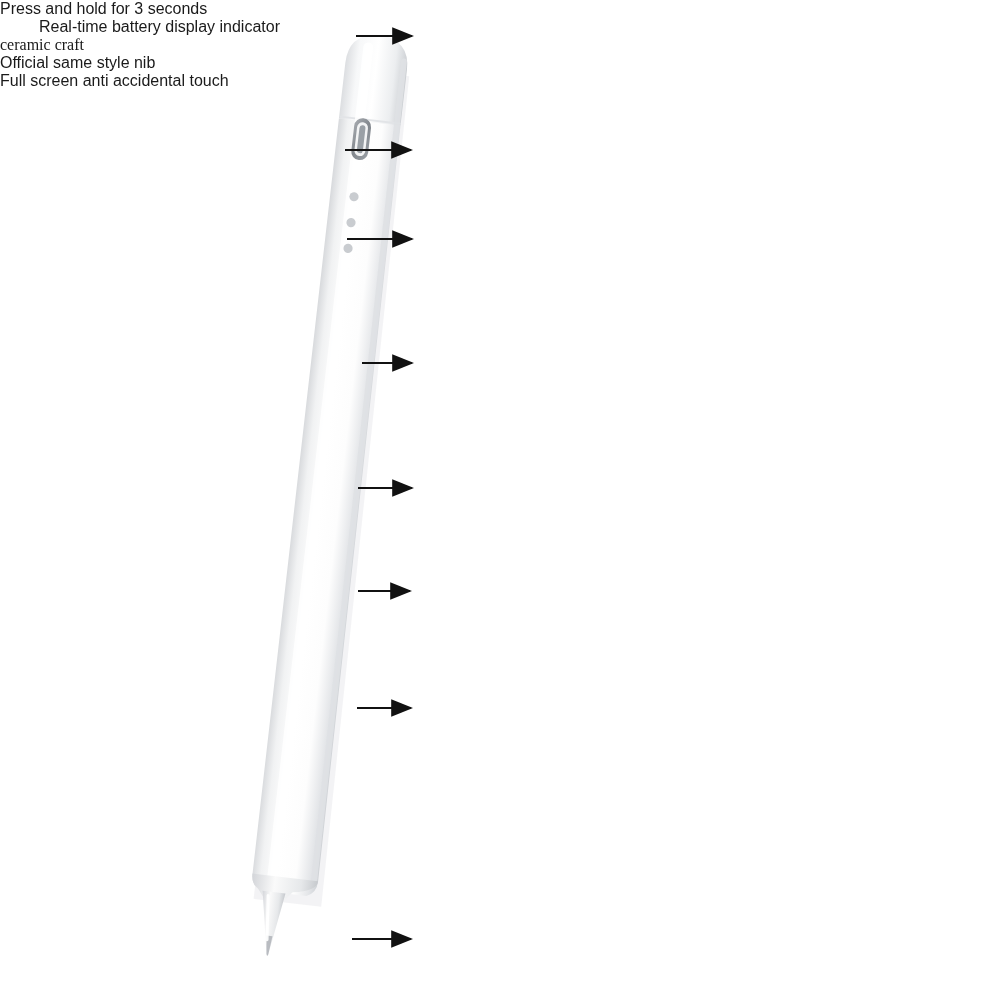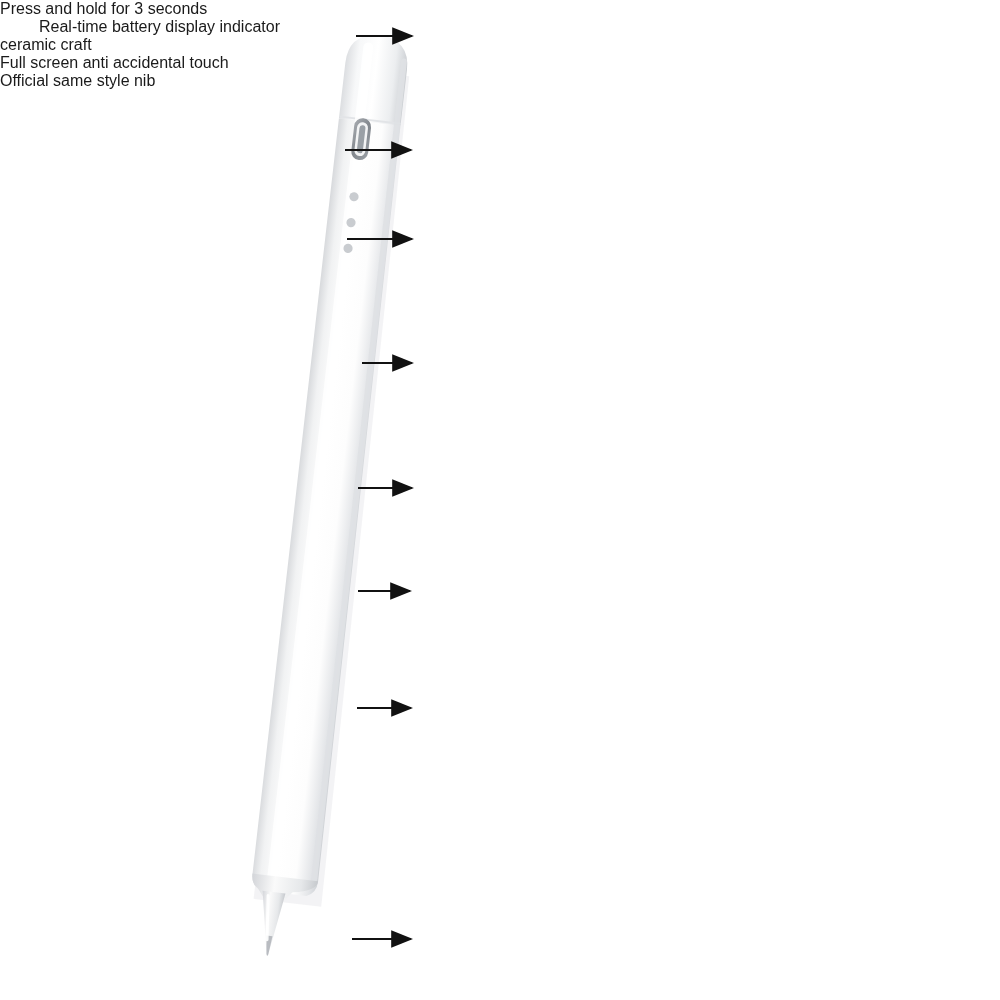--- a/index.html
+++ b/index.html
@@ -160,20 +160,20 @@
   </svg>
 
   <div class="callout" style="left:428px; top:20px;">Press and hold for 3 seconds</div>
 
 
   <div class="callout" style="left:428px; top:224px;margin-left:39px;">Real-time battery display
 indicator</div>
 
 
 
-  <div class="callout" style="left:428px; top:577px;">ceramic craft</div>
+  <div class="callout" style="left:428px; top:577px;font-family:Liberation Serif, serif;">ceramic craft</div>
+
+  <div class="callout" style="left:428px; top:925px;">Official same style nib</div>
 
   <div class="callout" style="left:428px; top:693px;">Full screen anti accidental
 touch</div>
 
-  <div class="callout" style="left:428px; top:925px;">Official same style nib</div>
-
 </div>
 
 </body></html>

